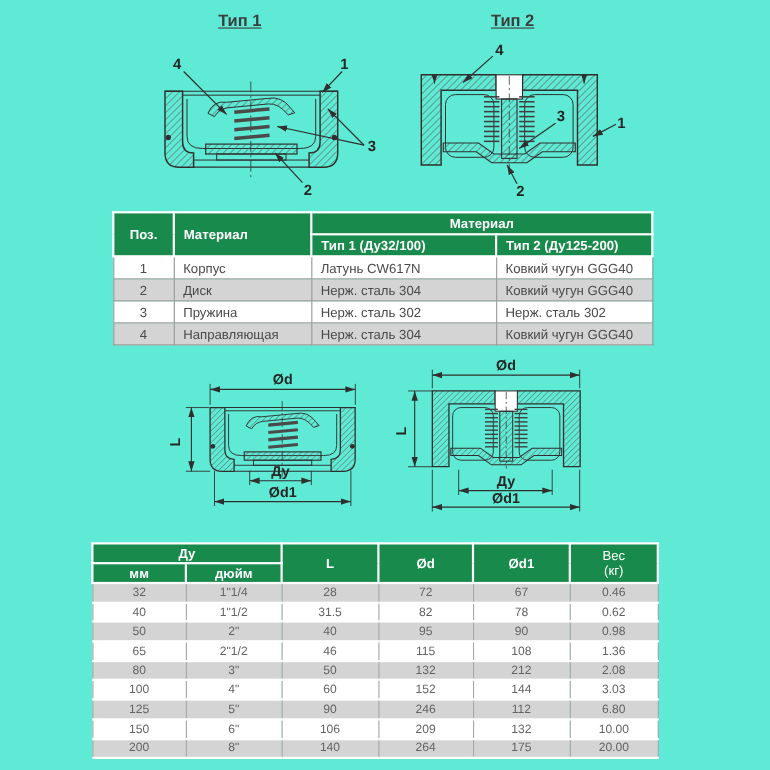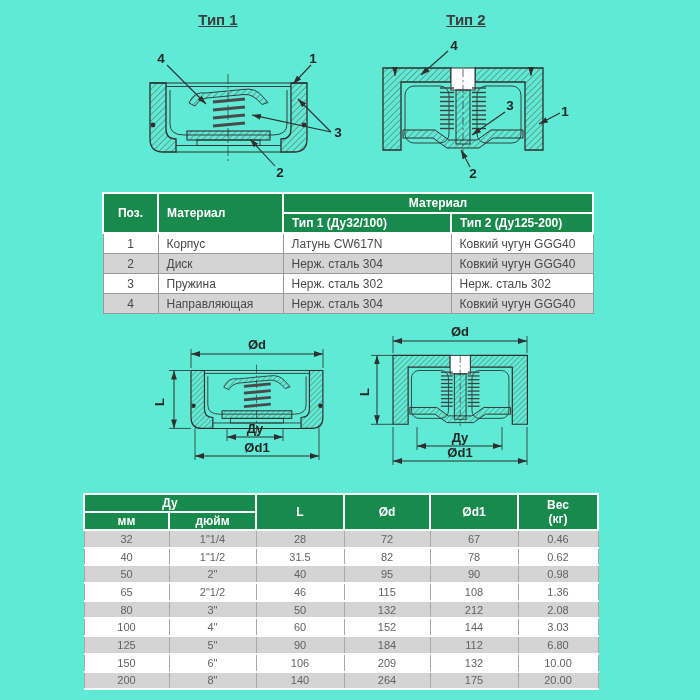--- a/index.html
+++ b/index.html
@@ -38,21 +38,21 @@
     height:19px; padding:0 0 0 8px; text-align:left;
   }
   #materials td.c { text-align:center; padding:0; }
 
   
   #dims { left:83px; top:493px; width:514px; }
   #dims th {
     background:#188a4b; color:#ffffff; border:2px solid #ffffff;
     font-size:12px; font-weight:bold; height:16px; text-align:center; padding:0;
   }
-  #dims th .unit { font-weight:bold; }
+  #dims th .unit { font-weight:normal; }
   #dims td {
     border-left:1px solid #a8a8a8; border-right:1px solid #a8a8a8;
     border-bottom:2px solid #ffffff; border-top:0;
     font-size:11px; color:#636363; text-align:center; height:15.7px; padding:0;margin-top:43px;
   }
   tr.g td { background:#d4d4d4; }
   tr.w td { background:#ffffff; }
 </style>
 </head>
 <body>
@@ -392,21 +392,21 @@
         <td>4"</td>
         <td>60</td>
         <td>152</td>
         <td>144</td>
         <td>3.03</td>
       </tr>
       <tr class="g">
         <td>125</td>
         <td>5"</td>
         <td>90</td>
-        <td>184</td>
+        <td>246</td>
         <td>112</td>
         <td>6.80</td>
       </tr>
       <tr class="w">
         <td>150</td>
         <td>6"</td>
         <td>106</td>
         <td>209</td>
         <td>132</td>
         <td>10.00</td>

